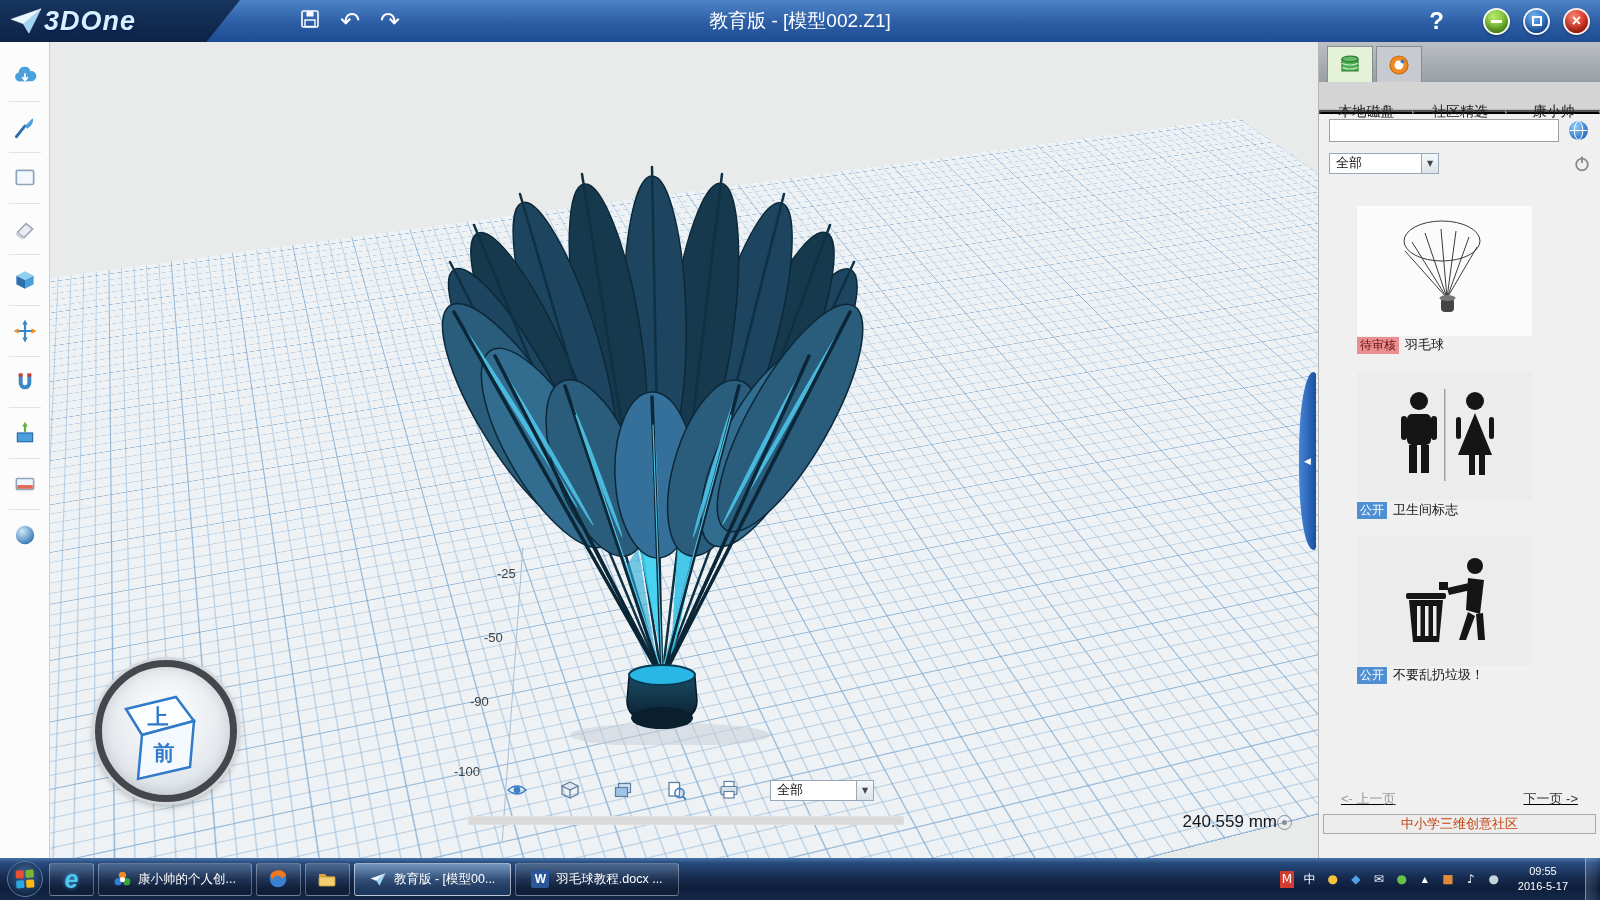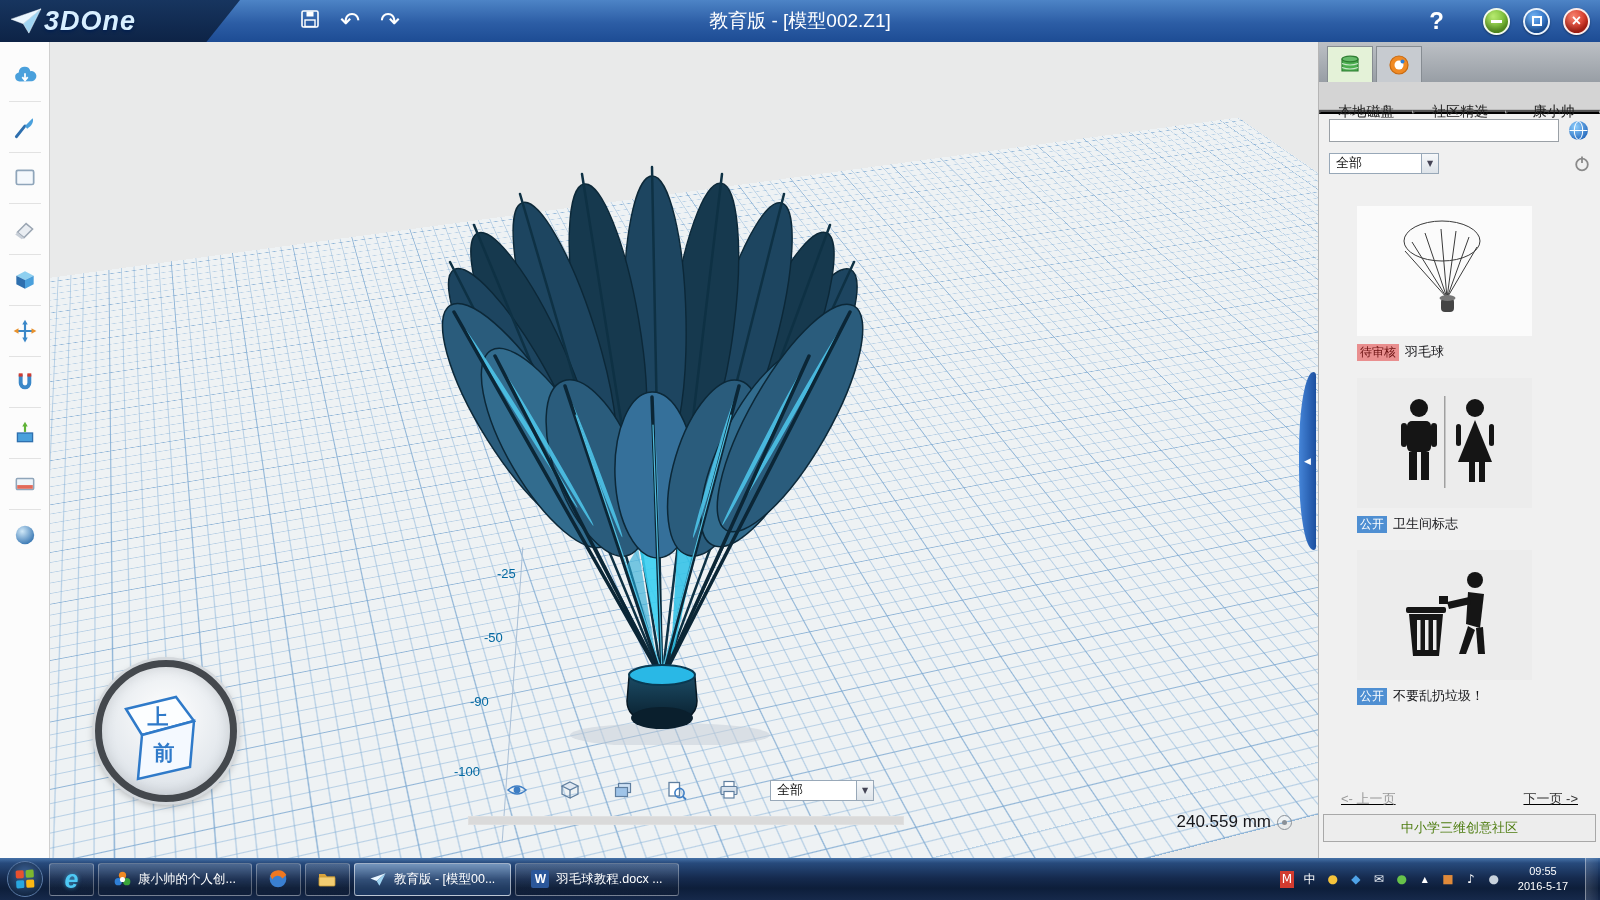--- a/index.html
+++ b/index.html
@@ -43,21 +43,21 @@
     background-color:rgba(243,248,252,.55);
     background-image:
       repeating-linear-gradient(0deg, rgba(130,175,215,.5) 0 1px, transparent 1px 14px),
       repeating-linear-gradient(90deg, rgba(130,175,215,.5) 0 1px, transparent 1px 14px),
       repeating-linear-gradient(0deg, rgba(90,140,190,.55) 0 1px, transparent 1px 70px),
       repeating-linear-gradient(90deg, rgba(90,140,190,.55) 0 1px, transparent 1px 70px);
     transform:perspective(1500px) rotateX(54deg) rotateZ(-16deg); transform-origin:48% 42%; }
   .watermark { position:absolute; left:560px; top:388px; font-size:27px; color:#8f969c; opacity:.5; letter-spacing:1px; }
   .model-svg { position:absolute; left:340px; top:55px; width:520px; height:648px; }
   .axis-line { position:absolute; left:462px; top:505px; width:1px; height:295px; background:#a9bfd6; transform:rotate(4deg); }
-  .axis-label { position:absolute; color:#0369a1; font-size:13px; }
+  .axis-label { position:absolute; color:#404040; font-size:13px; }
   .axis-0 { left:447px; top:524px; } .axis-1 { left:434px; top:588px; }
   .axis-2 { left:420px; top:652px; } .axis-3 { left:404px; top:722px; }
 
   .view-nav { position:absolute; left:45px; top:618px; width:142px; height:142px; border-radius:50%;
     background:radial-gradient(circle at 50% 38%,#ffffff,#e2e7ec 65%,#c8cdd4); border:7px solid #44484d;
     box-shadow:0 0 0 3px #d4d8dc, 0 3px 8px rgba(0,0,0,.35), inset 0 0 14px rgba(0,0,0,.12);
     display:flex; align-items:center; justify-content:center; }
   .collapse-handle { position:absolute; right:2px; top:330px; width:17px; height:178px;
     background:linear-gradient(90deg,#4585d8,#1c4f9f); border-radius:16px 3px 3px 16px / 90px 4px 4px 90px;
     display:flex; align-items:center; justify-content:center; color:#fff; font-size:9px;
@@ -66,21 +66,21 @@
   .bottom-toolbar { position:absolute; left:455px; top:736px; display:flex; align-items:center; gap:29px; }
   .vp-icon-btn { background:none; border:none; width:24px; height:24px; display:flex; align-items:center; justify-content:center; }
   .dropdown { width:104px; height:21px; background:#fff; border:1px solid #98a8b8; display:flex; align-items:flex-start;
     position:relative; font-size:13px; padding-left:6px; color:#111; }
   .dd-arrow { position:absolute; right:0; top:0; width:17px; height:100%;
     background:linear-gradient(#f6f8fa,#dde3e9); border-left:1px solid #98a8b8;
     display:flex; align-items:center; justify-content:center; font-size:8px; color:#445;
     font-family:"DejaVu Sans",sans-serif; }
   .h-scrollbar { position:absolute; left:418px; top:774px; width:436px; height:9px; background:#f4f4f4; border:1px solid #e0e0e0; }
   .h-thumb { position:absolute; left:0; top:0; height:100%; width:100%; background:#dadada; }
-  .measurement { position:absolute; right:26px; top:770px; display:flex; align-items:center; gap:6px;
+  .measurement { position:absolute; right:26px; top:770px; display:flex; align-items:center; 
     font-size:17px; color:#16161a; }
   .meas-icon { width:15px; height:15px; border:1px solid #8a9097; border-radius:50%; display:flex;
     align-items:center; justify-content:center; }
   .meas-icon i { width:5px; height:5px; border-radius:50%; background:#8a9097; display:block; }
 
   
   .right-panel { position:absolute; right:0; top:42px; width:282px; height:816px; background:#f0f0f0; border-left:1px solid #b5b5b5; }
   .icon-tabs { height:40px; background:linear-gradient(180deg,#bcc0c5,#989ea5); display:flex; align-items:flex-end;
     padding-left:8px; gap:3px; }
   .icon-tab { width:46px; height:36px; border:1px solid #868c92; border-bottom:none; display:flex;
@@ -91,28 +91,28 @@
     border-right:1px solid #c2c2c2; background:none;margin-top:28px; }
   .panel-tab.active { background:#86efac; }
   .search-row { display:flex; align-items:center; gap:8px; padding:9px 10px 4px 10px; }
   .search-input { flex:1; height:23px; border:1px solid #9aa0a6; background:#fff; font-size:13px; padding:0 5px; }
   .icon-btn { background:none; border:none; display:flex; align-items:center; justify-content:center; }
   .filter-row { display:flex; align-items:center; justify-content:space-between; padding:7px 10px 6px 10px; }
   .cards { padding-top:26px; }
   .card { width:175px; margin:0 0 17px 38px; }
   .card-thumb { width:175px; height:130px; background:#ececec; display:flex; align-items:center; justify-content:center; }
   .card-thumb.light { background:#fbfbfb; }
-  .card-caption { display:flex; align-items:center; gap:6px; margin-top:7px; font-size:13px; color:#16161a; }
+  .card-caption { display:flex; align-items:center; gap:6px; font-size:13px; color:#16161a; }
   .badge { font-size:12px; padding:1px 3px; line-height:1.25; }
   .pager { position:absolute; left:0; right:0; top:748px; display:flex; justify-content:space-between;
     padding:0 22px; font-size:13px;text-decoration:underline; }
   .pager-prev { color:#9a9a9a; background:none; border:none; font-size:13px; }
   .pager-next { color:#333; background:none; border:none; font-size:13px; }
-  .panel-footer { position:absolute; left:4px; right:4px; top:772px; height:28px; border:1px solid #a8a8a8;
-    background:#ededed; display:flex; align-items:center; justify-content:center; font-size:13px; color:#4d7c0f; }
+  .panel-footer { position:absolute; left:4px; right:4px; top:772px; height:20px; border:1px solid #a8a8a8;
+    background:#ededed; display:flex; align-items:center; justify-content:center; font-size:13px; color:#c2410c; }
 
   
   .taskbar { position:absolute; left:0; bottom:0; width:1600px; height:42px;
     background:linear-gradient(180deg,#4672a8 0%,#274a7c 12%,#152a4e 48%,#0d1e3a 72%,#16294b 100%);
     display:flex; align-items:center; padding-left:3px; }
   .start-btn { width:44px; height:42px; background:none; border:none; display:flex; align-items:center; justify-content:center; }
   .tb-btn { height:33px; margin:0 2px; border:1px solid rgba(255,255,255,.3); border-radius:3px;
     background:linear-gradient(180deg,rgba(255,255,255,.18),rgba(255,255,255,.05) 50%,rgba(0,0,0,.14));
     display:flex; align-items:center; gap:7px; padding:0 15px; color:#fff; font-size:12.5px; }
   .tb-btn.icon-only { width:45px; justify-content:center; padding:0; }

